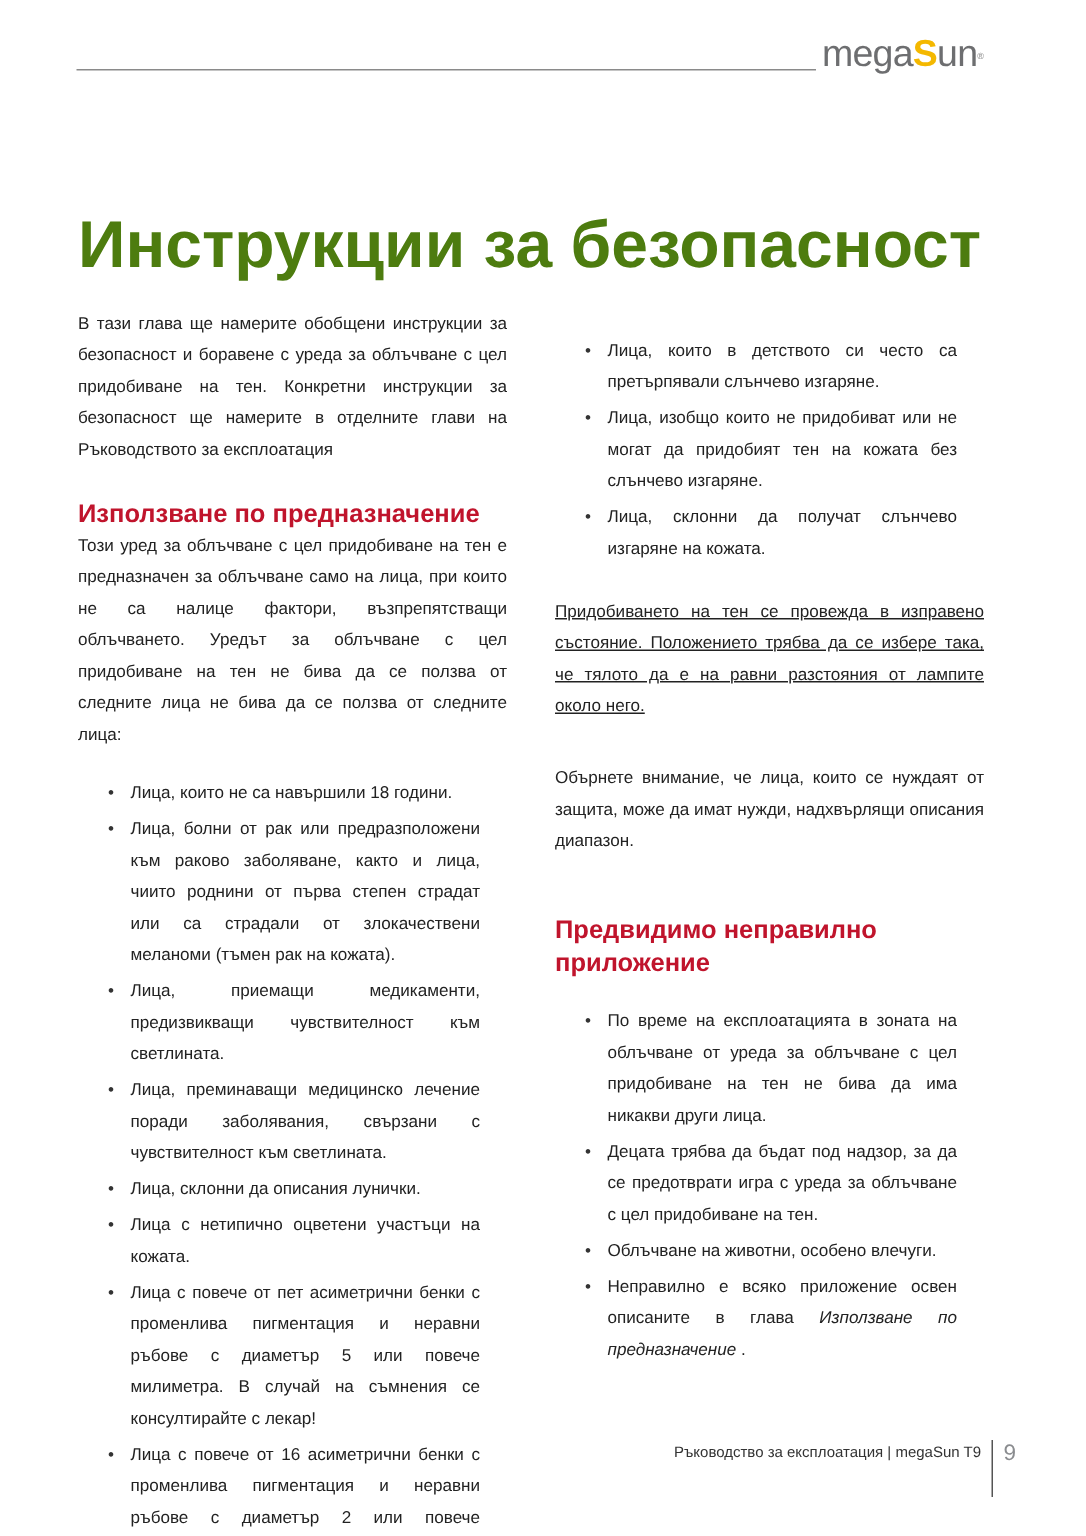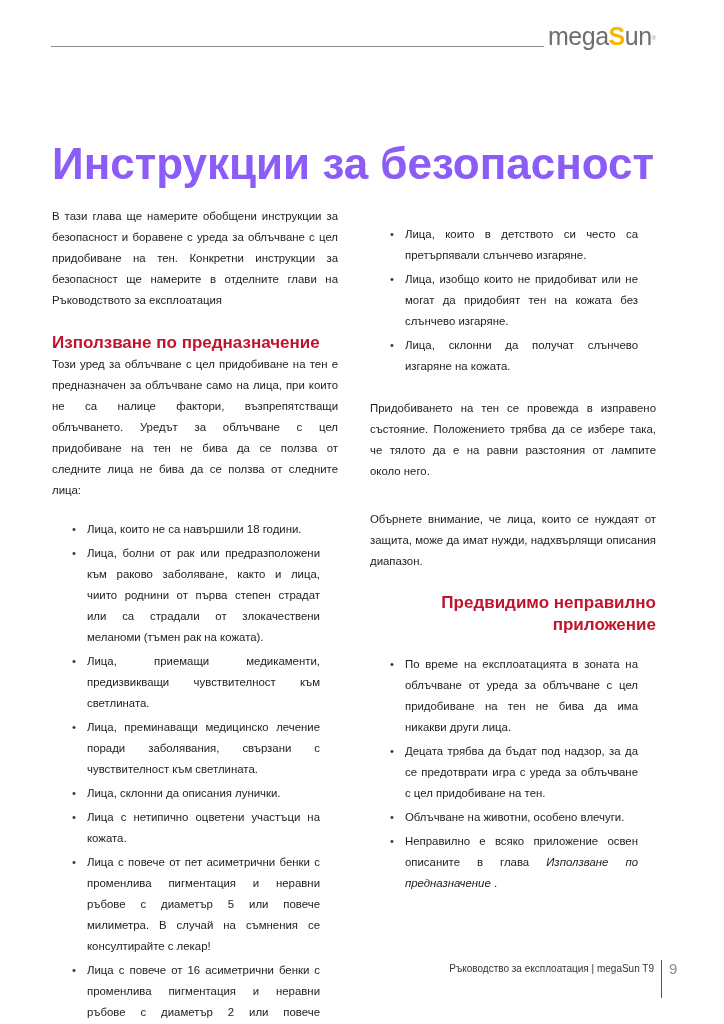--- a/index.html
+++ b/index.html
@@ -13,21 +13,21 @@
     }
     .logo {
       position: absolute; left: 548px; top: 21px;
       font-family: "Liberation Sans", sans-serif; font-size: 25px; font-weight: normal;
       color: #6d6e70; letter-spacing: -0.5px; line-height: 30px;
     }
     .logo .s { color: #f4b800; font-weight: bold; }
     .logo .reg { font-size: 6px; vertical-align: top; position: relative; top: 2px; color: #888; }
     .page-title {
       position: absolute; left: 52px; top: 108px;
-      font-size: 44px; font-weight: bold; color: #8b5cf6; letter-spacing: 0px;
+      font-size: 44px; font-weight: bold; color: #4d7c0f; letter-spacing: 0px;
       line-height: 54px; white-space: nowrap;
     }
     .col {
       position: absolute; top: 206px; width: 286px;
       font-size: 11.4px; line-height: 21px; color: #222;
     }
     .col-left { left: 52px; }
     .col-right { left: 370px; width: 286px; }
     .para { text-align: justify; margin: 0; }
     .para-gap { margin-top: 27px; }
@@ -78,23 +78,23 @@
     <li>Лица с повече от 16 асиметрични бенки с променлива пигментация и неравни ръбове с диаметър 2 или повече милиметра.</li>
   </ul>
 </div>
 
 <div class="col col-right">
   <ul class="bullets">
     <li>Лица, които в детството си често са претърпявали слънчево изгаряне.</li>
     <li>Лица, изобщо които не придобиват или не могат да придобият тен на кожата без слънчево изгаряне.</li>
     <li>Лица, склонни да получат слънчево изгаряне на кожата.</li>
   </ul>
-  <p class="para" style="margin-top:21px;">Придобиването на тен се провежда в изправено състояние. Положението трябва да се избере така, че тялото да е на равни разстояния от лампите около него.</p>
+  <p class="para" style="margin-top:21px;text-decoration:underline;">Придобиването на тен се провежда в изправено състояние. Положението трябва да се избере така, че тялото да е на равни разстояния от лампите около него.</p>
   <p class="para para-gap">Обърнете внимание, че лица, които се нуждаят от защита, може да имат нужди, надхвърлящи описания диапазон.</p>
-  <h2 class="section-heading" style="margin-top:20px;text-align:right;">Предвидимо неправилно приложение</h2>
+  <h2 class="section-heading" style="margin-top:37px;">Предвидимо неправилно приложение</h2>
   <ul class="bullets">
     <li>По време на експлоатацията в зоната на облъчване от уреда за облъчване с цел придобиване на тен не бива да има никакви други лица.</li>
     <li>Децата трябва да бъдат под надзор, за да се предотврати игра с уреда за облъчване с цел придобиване на тен.</li>
     <li>Облъчване на животни, особено влечуги.</li>
     <li><span>Неправилно е всяко приложение освен описаните в глава </span><span class="italic">Използване по предназначение</span><span> .</span></li>
   </ul>
 </div>
 
 <div class="footer-text"><span>Ръководство за експлоатация | </span><b>megaSun T9</b></div>
 <div class="footer-rule"></div>

